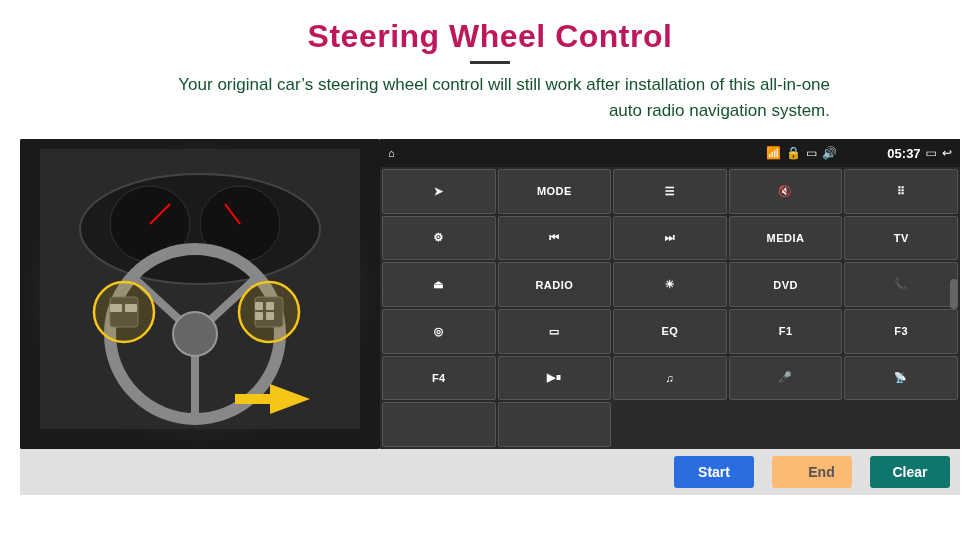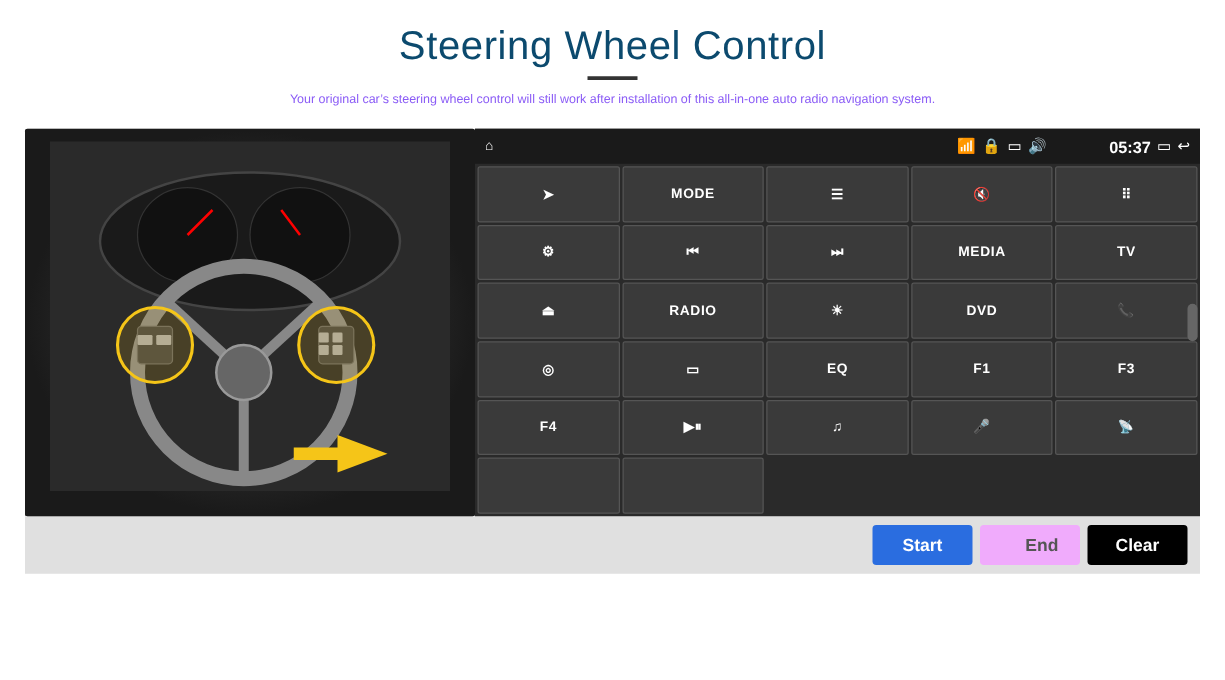--- a/index.html
+++ b/index.html
@@ -20,35 +20,35 @@
       padding-top: 18px;
     }
 
     .title-section {
       text-align: center;
       margin-bottom: 6px;
     }
 
     .main-title {
       font-size: 32px;
-      font-weight: 400;
-      color: #0c4a6e;
+      font-weight: 700;
+      color: #be185d;
       letter-spacing: 0.5px;
     }
 
     .title-divider {
       width: 40px;
       height: 3px;
       background: #333;
       margin: 6px auto 8px auto;
     }
 
     .subtitle {
-      font-size: 10px;
-      color: #8b5cf6;
+      font-size: 17px;
+      color: #14532d;
       text-align: right;
       max-width: 680px;
       line-height: 1.5;
     }
 
     .content-area {
       display: flex;
       flex-direction: row;
       width: 940px;
       margin-top: 10px;
@@ -146,48 +146,48 @@
     }
 
     
     .bottom-bar {
       height: 46px;
       background: #e0e0e0;
       display: flex;
       align-items: center;
       justify-content: flex-end;
       padding: 0 10px;
-      gap: 6px;
+      gap: 18px;
       width: 940px;
     }
 
     .action-btn {
       height: 32px;
       min-width: 80px;
       padding: 0 16px;
       border: none;
       border-radius: 3px;
       font-size: 14px;
       font-weight: bold;
       cursor: pointer;
     }
 
     .btn-start {
       background: #2a6de0;
       color: #fff;
     }
 
     .btn-end {
-      background: #f0abfc;
+      background: #fdba74;
       color: #555;
       padding-left: 35px;
     }
 
     .btn-clear {
-      background: #000000;
+      background: #0f766e;
       color: #fff;
     }
 
     
     .scroll-indicator {
       position: absolute;
       right: 0;
       top: 50%;
       transform: translateY(-50%);
       width: 8px;

